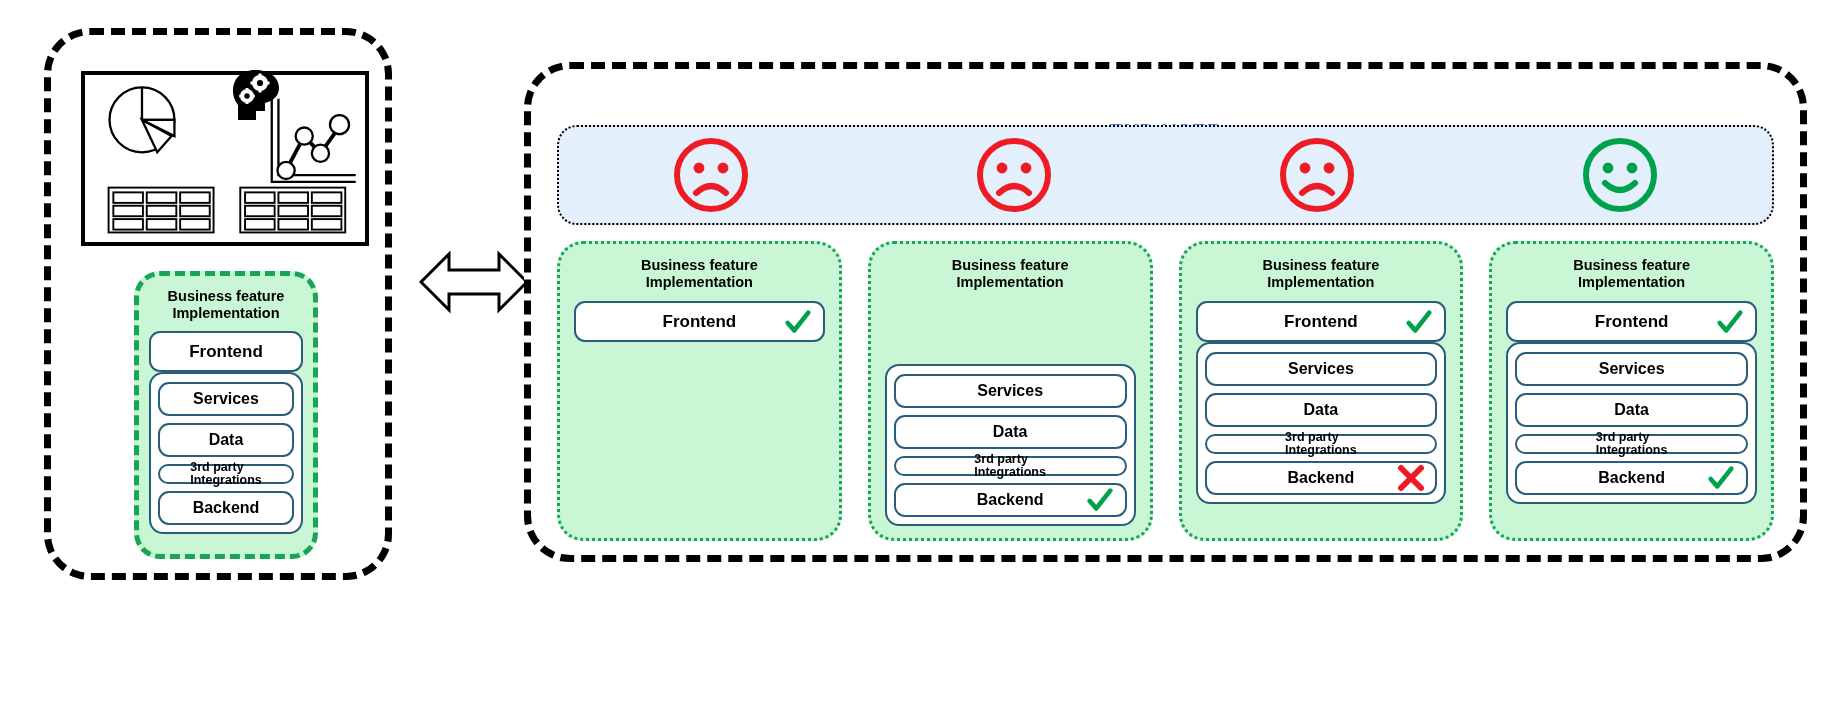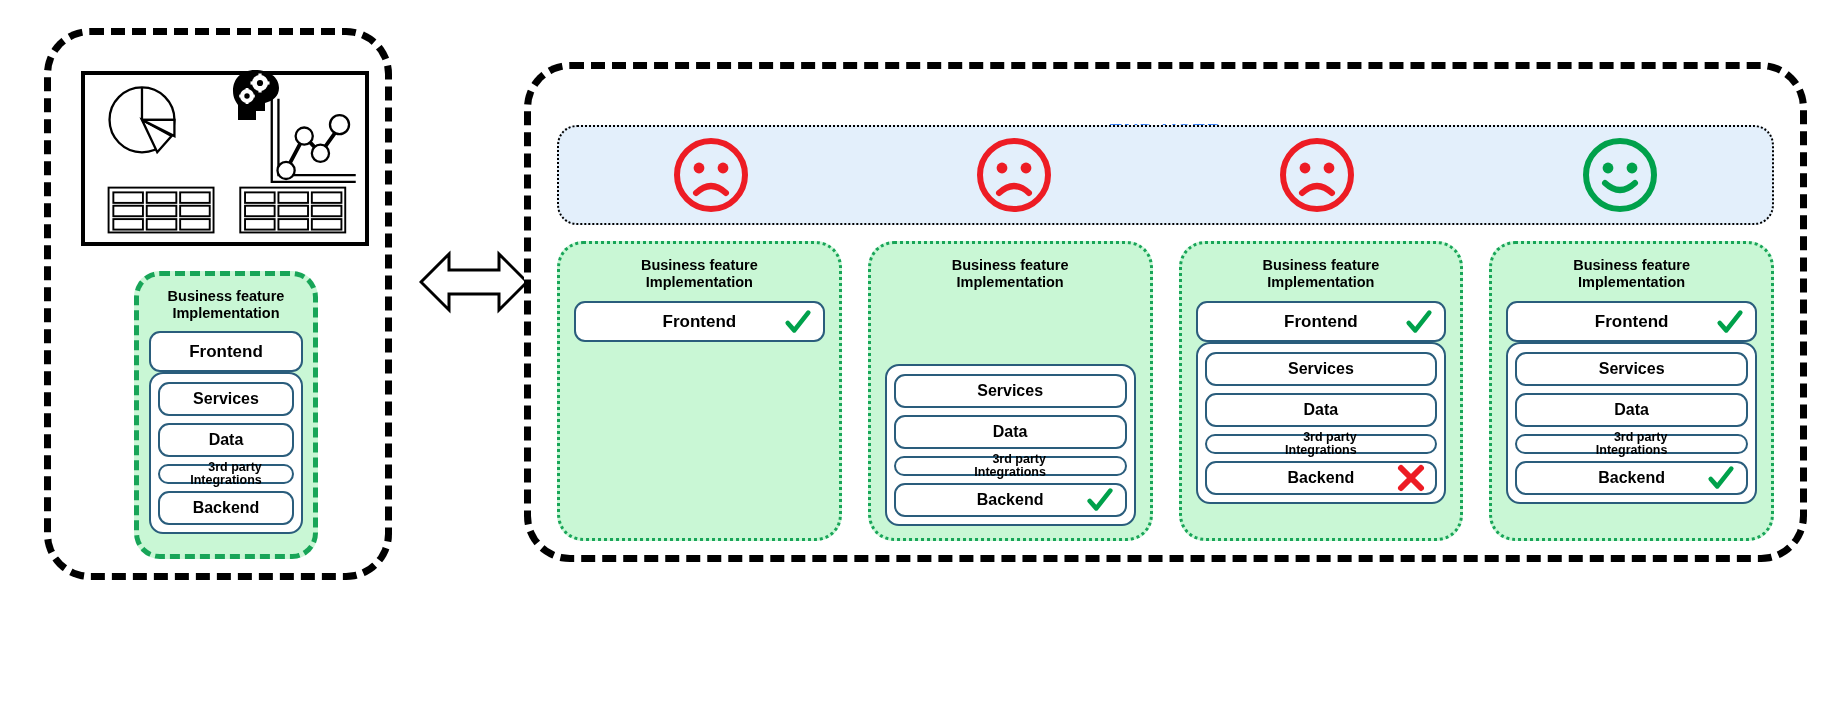--- a/index.html
+++ b/index.html
@@ -44,21 +44,21 @@
   }
   .gb-title {
     text-align:center; font-weight:bold; font-size:14.5px; color:#000;
     line-height:1.18; margin:4px 0 9px 0;
   }
 
   .pill {
     border:2.4px solid #2a5d7c;
     border-radius:11px;
     background:#ffffff;
-    text-align:right;
+    text-align:left;
     font-weight:bold;
     color:#000;
     display:flex; align-items:center; justify-content:center;
     position:relative;
   }
   .pill-lg { height:41px; font-size:17px; }
   .pill-md { height:34px; font-size:16px; }
   .pill-sm { height:20px; font-size:12.5px; line-height:1.08; }
 
   .inner-stack {

